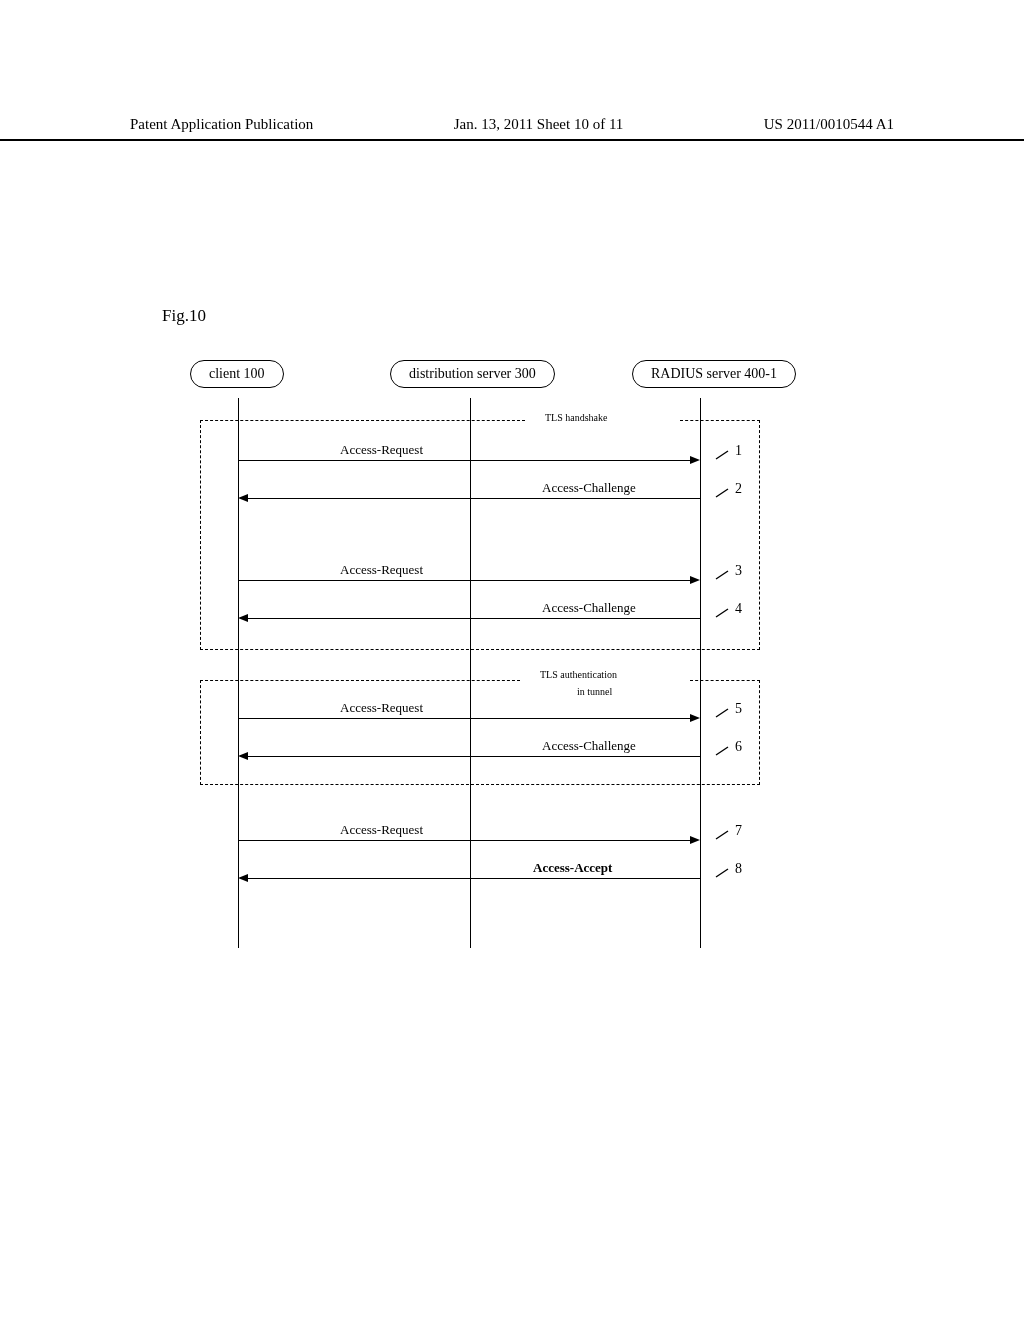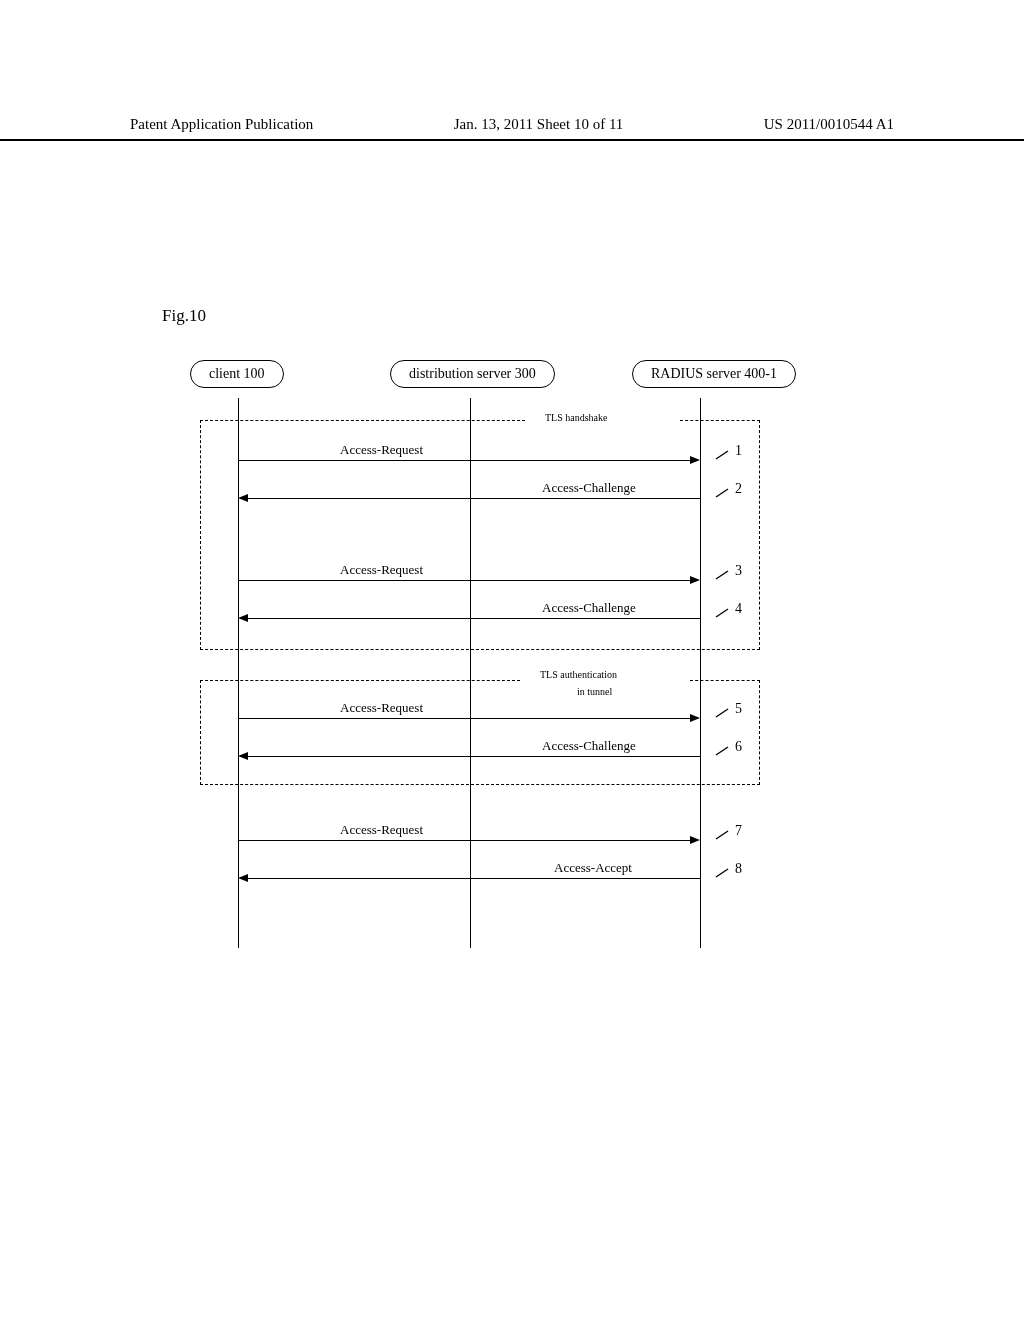--- a/index.html
+++ b/index.html
@@ -189,21 +189,21 @@
   <div class="step-num" style="left: 565px; top: 379px;">6</div>
 
   <div class="msg-label" style="left: 170px; top: 462px;">Access-Request</div>
   <div class="arrow-line" style="left: 68px; top: 480px; width: 452px;"></div>
   <div class="arrow-head-right" style="left: 520px; top: 476px;"></div>
   <svg class="step-slash" style="left: 544px; top: 469px;">
       <line x1="2" y1="10" x2="14" y2="2" stroke="#000" stroke-width="1.3"></line>
     </svg>
   <div class="step-num" style="left: 565px; top: 463px;">7</div>
 
-  <div class="msg-label" style="left: 384px; top: 500px;">Access-Accept</div>
+  <div class="msg-label" style="left: 363px; top: 500px; font-weight: bold;">Access-Accept</div>
   <div class="arrow-line" style="left: 78px; top: 518px; width: 452px;"></div>
   <div class="arrow-head-left" style="left: 68px; top: 514px;"></div>
   <svg class="step-slash" style="left: 544px; top: 507px;">
       <line x1="2" y1="10" x2="14" y2="2" stroke="#000" stroke-width="1.3"></line>
     </svg>
   <div class="step-num" style="left: 565px; top: 501px;">8</div>
 
 </div>
 
 </body></html>

